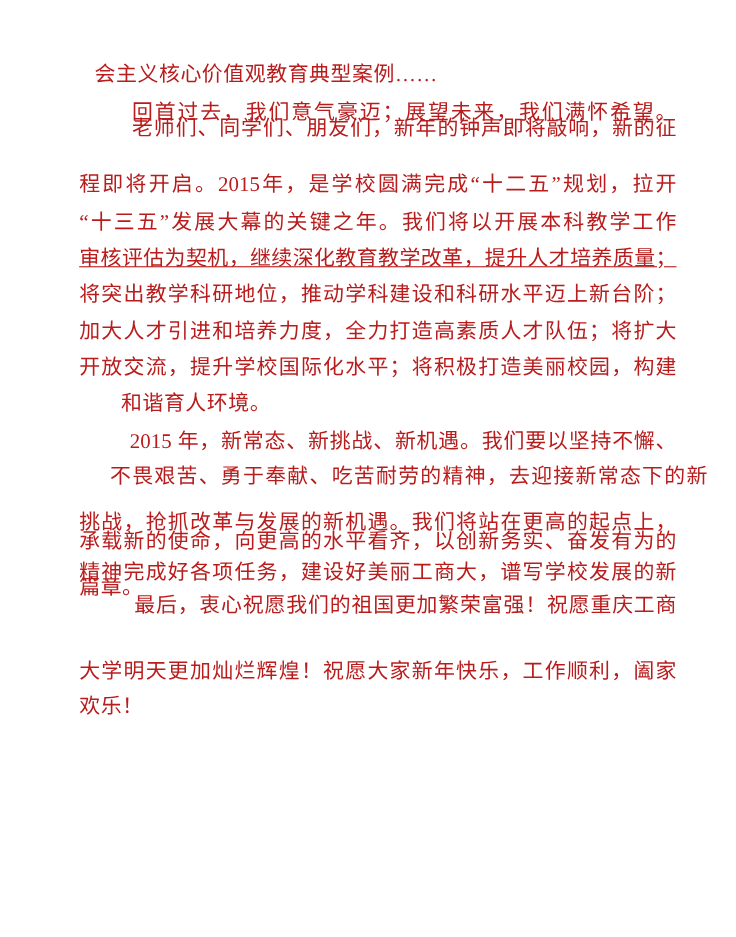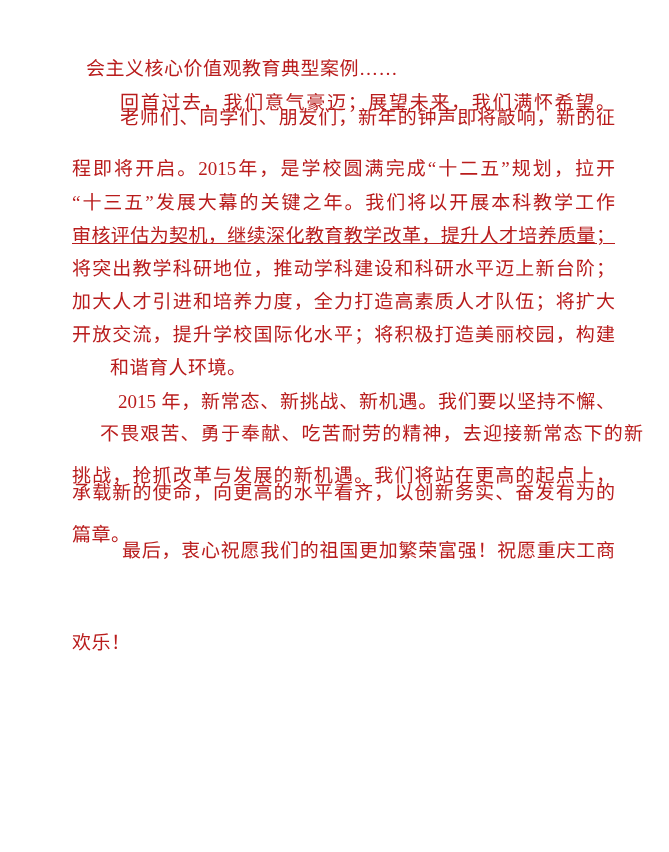--- a/index.html
+++ b/index.html
@@ -42,16 +42,18 @@
   <div class="line j" style="top:192px; left:72px;  width:543px;">“十三五”发展大幕的关键之年。我们将以开展本科教学工作</div>
   <div class="line j" style="top:225px; left:72px;  width:543px;text-decoration:underline;">审核评估为契机，继续深化教育教学改革，提升人才培养质量；</div>
   <div class="line j" style="top:258px; left:72px;  width:543px;">将突出教学科研地位，推动学科建设和科研水平迈上新台阶；</div>
   <div class="line j" style="top:291px; left:72px;  width:543px;">加大人才引进和培养力度，全力打造高素质人才队伍；将扩大</div>
   <div class="line j" style="top:324px; left:72px;  width:543px;">开放交流，提升学校国际化水平；将积极打造美丽校园，构建</div>
   <div class="line" style="top:357px; left:72px;margin-left:38px;">和谐育人环境。</div>
   <div class="line j" style="top:391px; left:118px; width:497px;">2015 年，新常态、新挑战、新机遇。我们要以坚持不懈、</div>
   <div class="line j" style="top:423px; left:72px;  width:543px;margin-left:28px;">不畏艰苦、勇于奉献、吃苦耐劳的精神，去迎接新常态下的新</div>
   <div class="line j" style="top:453px; left:72px;  width:543px;margin-top:12px;">挑战，抢抓改革与发展的新机遇。我们将站在更高的起点上，</div>
   <div class="line j" style="top:482px; left:72px;  width:543px;">承载新的使命，向更高的水平看齐，以创新务实、奋发有为的</div>
+  <div class="line j" style="top:510px; left:72px;  width:543px;">精神完成好各项任务，建设好美丽工商大，谱写学校发展的新</div>
   <div class="line" style="top:524px; left:72px;">篇章。</div>
   <div class="line j" style="top:540px; left:122px; width:493px;">最后，衷心祝愿我们的祖国更加繁荣富强！祝愿重庆工商</div>
+  <div class="line j" style="top:600px; left:72px;  width:543px;">大学明天更加灿烂辉煌！祝愿大家新年快乐，工作顺利，阖家</div>
   <div class="line" style="top:632px; left:72px;">欢乐！</div>
 </div>
 
 </body></html>

